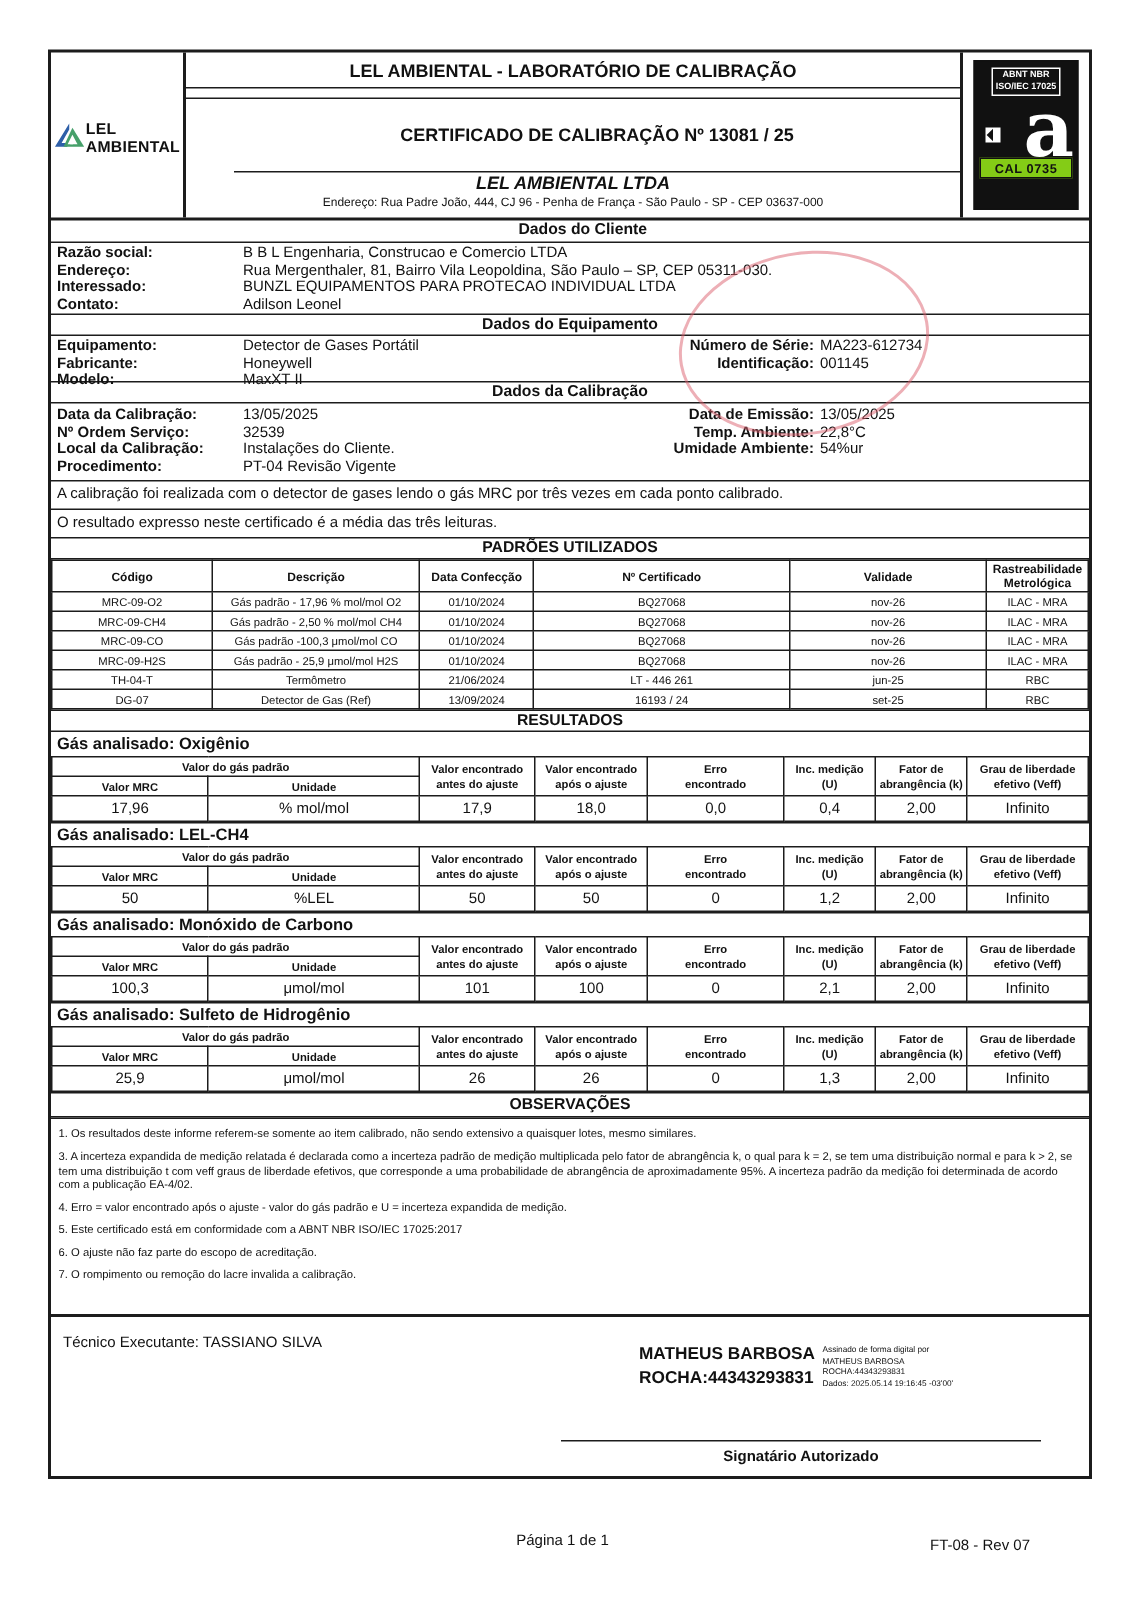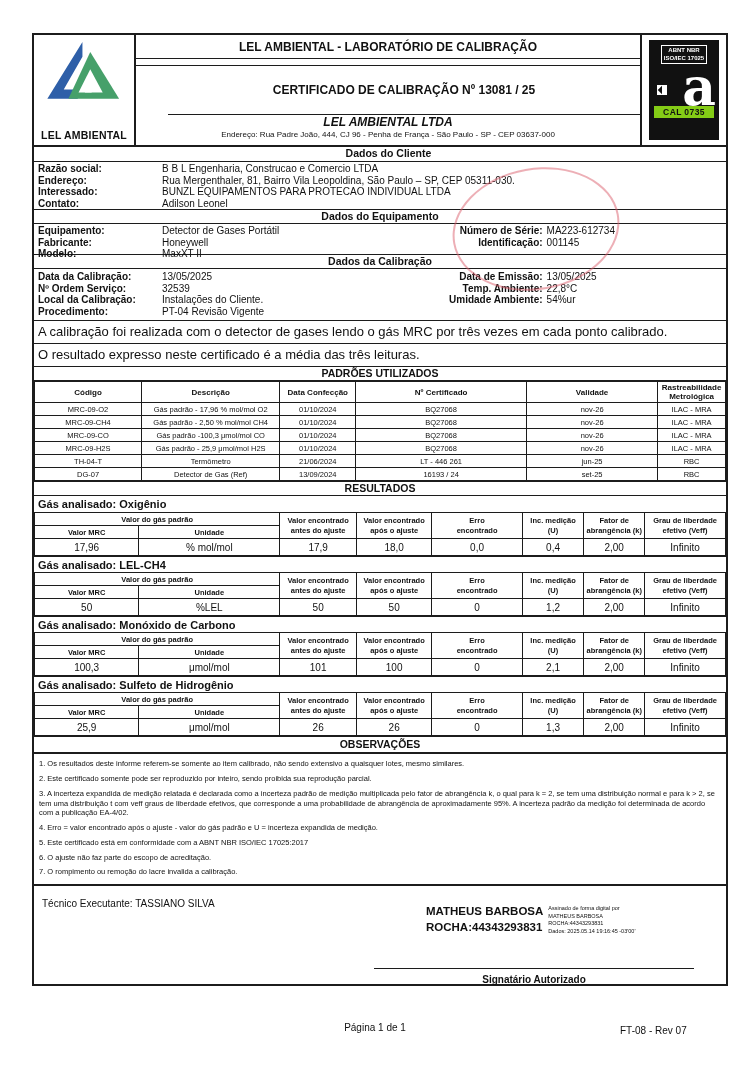--- a/index.html
+++ b/index.html
@@ -2,21 +2,21 @@
 <html><head>
 <meta charset="utf-8">
 <style>
   * { box-sizing: border-box; margin: 0; padding: 0; }
   html,body { width:750px; height:1067px; background:#ffffff; font-family:"Liberation Sans","DejaVu Sans",sans-serif; color:#111; }
   #page { position:relative; width:750px; height:1067px; background:#fff; overflow:hidden; }
   #doc { position:absolute; left:32px; top:33px; width:696px; height:953px; border:2px solid #1c1c1c; background:#fff; }
 
   
   .hdr { display:flex; height:112px; border-bottom:2px solid #1c1c1c; }
-  .hdr-left { width:102px; border-right:2px solid #1c1c1c; display:flex; flex-direction:column; align-items:center; justify-content:space-between; padding:4px 2px; }
+  .hdr-left { width:90px; border-right:2px solid #1c1c1c; display:flex; flex-direction:row; align-items:center; justify-content:center; padding:4px 2px; }
   .hdr-left .logoword { font-weight:bold; font-size:10.5px; letter-spacing:.2px; margin-top:3px; }
   .hdr-mid { flex:1; display:flex; flex-direction:column; }
   .hm-title { height:24px; border-bottom:1.5px solid #1c1c1c; display:flex; align-items:center; justify-content:center; font-weight:bold; font-size:12px; }
   .hm-thin { height:7px; border-bottom:1.5px solid #1c1c1c; }
   .hm-cert { height:49px; border-bottom:1.5px solid #1c1c1c; display:flex; align-items:center; justify-content:center; font-weight:bold; font-size:12px;margin-left:32px; }
   .hm-co { flex:1; display:flex; flex-direction:column; align-items:center; justify-content:flex-start; }
   .hm-co .coname { font-weight:bold; font-style:italic; font-size:12px; }
   .hm-co .coaddr { font-size:8px; margin-top:1px; }
   .hdr-right { width:86px; border-left:2px solid #1c1c1c; display:flex; align-items:center; justify-content:center; }
   .badge { width:70px; height:100px; background:#111; border:1px solid #111; display:flex; flex-direction:column; align-items:center; }
@@ -36,21 +36,21 @@
   .lvrow .lbl { width:128px; font-weight:bold; padding-left:4px; flex:none; }
   .lvrow .val { flex:1; }
 
   .twocol { display:flex; }
   .twocol .colL { width:55%; }
   .twocol .colR { width:45%; }
   .rrow { display:flex; font-size:10px; line-height:11.6px; }
   .rrow .rlbl { width:128px; font-weight:bold; text-align:right; flex:none; }
   .rrow .rval { flex:1; padding-left:4px; }
 
-  .notesrow { border-top:1px solid #1c1c1c; font-size:13px; padding:3px 4px 4px 4px; }
+  .notesrow { border-top:1px solid #1c1c1c; font-size:10px; padding:3px 4px 4px 4px; }
 
   table { border-collapse:collapse; width:100%; table-layout:fixed; }
   th,td { border:1px solid #1c1c1c; overflow:hidden; }
 
   
   .stdtab th { font-size:8px; font-weight:bold; text-align:center; white-space:pre-line; line-height:1.15; padding:1px; height:20px; }
   .stdtab td { font-size:7.5px; text-align:center; height:13px; padding:0 2px; }
 
   
   .gastitle { font-weight:bold; font-size:11px; padding:2px 4px 1px 4px; height:16px; border-top:1px solid #1c1c1c; }
@@ -461,21 +461,20 @@
             <td>1,3</td>
             <td>2,00</td>
             <td>Infinito</td>
           </tr>
         </tbody>
     </table>
 
     <div class="secbar" style="height:17px; line-height:15px;">OBSERVAÇÕES</div>
     <div class="obsbox">
       <div class="obsitem">1.  Os resultados deste informe referem-se somente ao item calibrado, não sendo extensivo a quaisquer lotes, mesmo similares.</div>
-      <div class="obsitem">2.  Este certificado somente pode ser reproduzido por inteiro, sendo proibida sua reprodução parcial.</div>
       <div class="obsitem">3.  A incerteza expandida de medição relatada é declarada como a incerteza padrão de medição multiplicada pelo fator de abrangência k, o qual para k = 2, se tem uma distribuição normal e para k &gt; 2, se tem uma distribuição t com veff  graus de liberdade efetivos, que corresponde a uma probabilidade de abrangência de aproximadamente 95%. A incerteza padrão da medição foi determinada de acordo com a publicação EA-4/02.</div>
       <div class="obsitem">4.  Erro = valor encontrado após o ajuste - valor do gás padrão e U = incerteza expandida de medição.</div>
       <div class="obsitem">5.  Este certificado está em conformidade com a ABNT NBR ISO/IEC 17025:2017</div>
       <div class="obsitem">6.  O ajuste não faz parte do escopo de acreditação.</div>
       <div class="obsitem">7.  O rompimento ou remoção do lacre invalida a calibração.</div>
     </div>
 
     <div class="sig">
       <div class="sig-tech">Técnico Executante: TASSIANO SILVA</div>
       <div class="sigblock">

